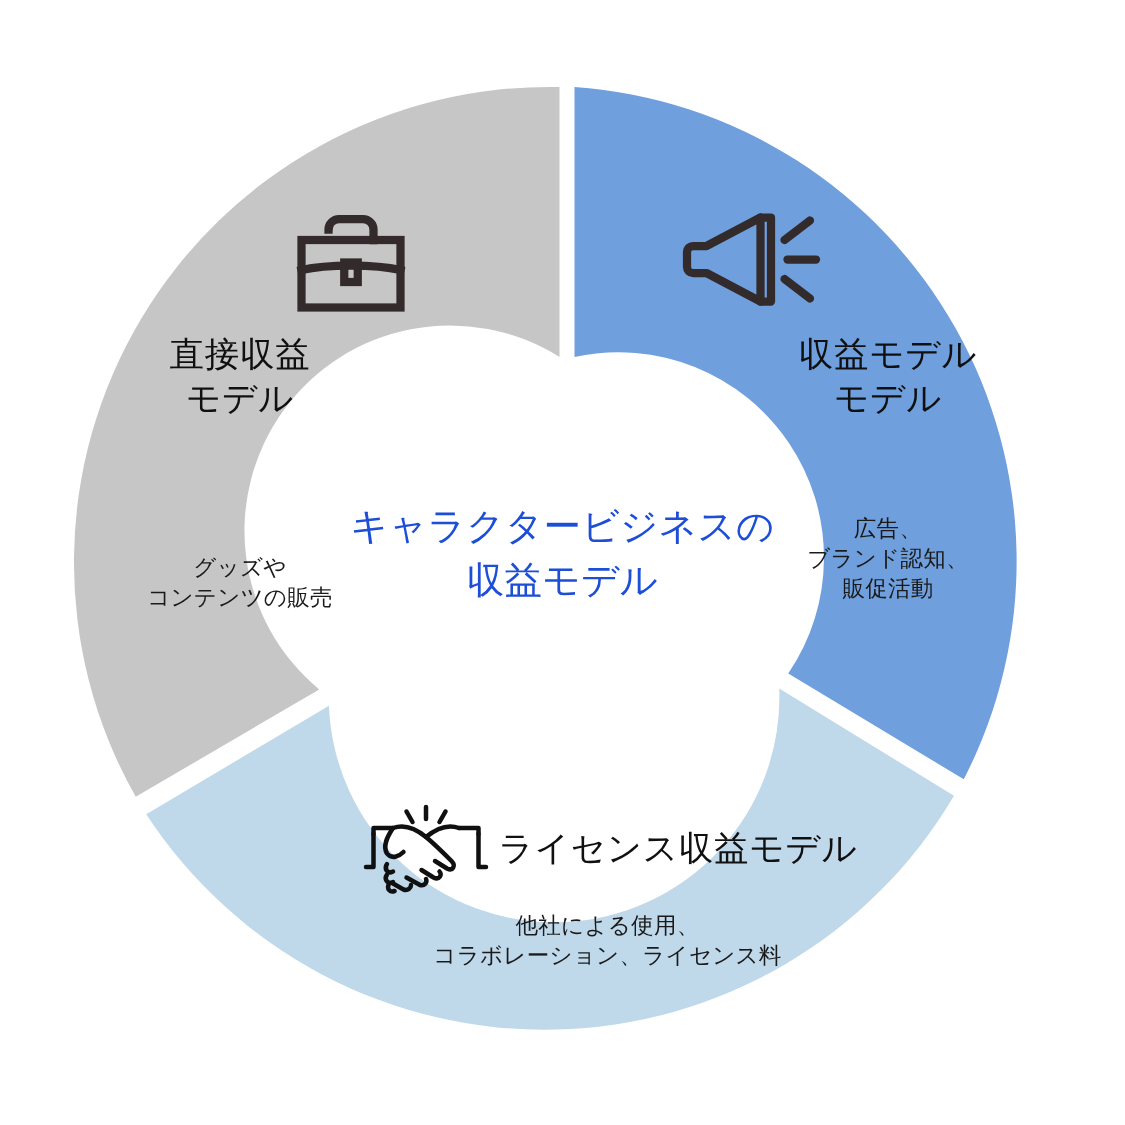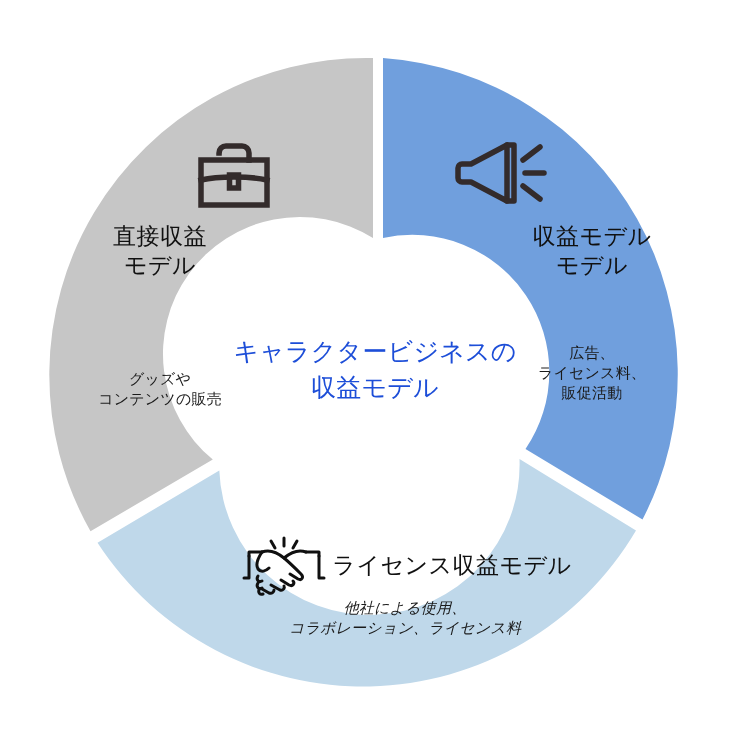--- a/index.html
+++ b/index.html
@@ -80,22 +80,21 @@
     top: 536px;
     width: 460px;
   }
   #label-license .row {
     display: flex;
     align-items: center;
     justify-content: center;
     gap: 2px;
   }
   #label-license .seg-sub {
-    margin-top: 2px;
-    font-style: italic;
+    margin-top: 12px;
   }
 
   
   #center-label {
     position: absolute;
     left: 233px;
     top: 334px;
     width: 284px;
     text-align: center;
     font-size: 25px;
@@ -168,21 +167,21 @@
     <div class="seg-title">直接収益
 モデル</div>
     <div class="seg-sub">グッズや
 コンテンツの販売</div>
   </div>
 
   <div class="label-block" id="label-indirect">
     <div class="seg-title">収益モデル
 モデル</div>
     <div class="seg-sub">広告、
-ライセンス料、
+ブランド認知、
 販促活動</div>
   </div>
 
   <div class="label-block" id="label-license">
     <div class="row">
       <svg id="icon-handshake" viewBox="0 0 92 60">
         <g fill="none" stroke="#101010" stroke-width="3" stroke-linejoin="round" stroke-linecap="round">
           <path d="M46 2 v8"></path>
           <path d="M33 5 l4 7"></path>
           <path d="M59 5 l-4 7"></path>

